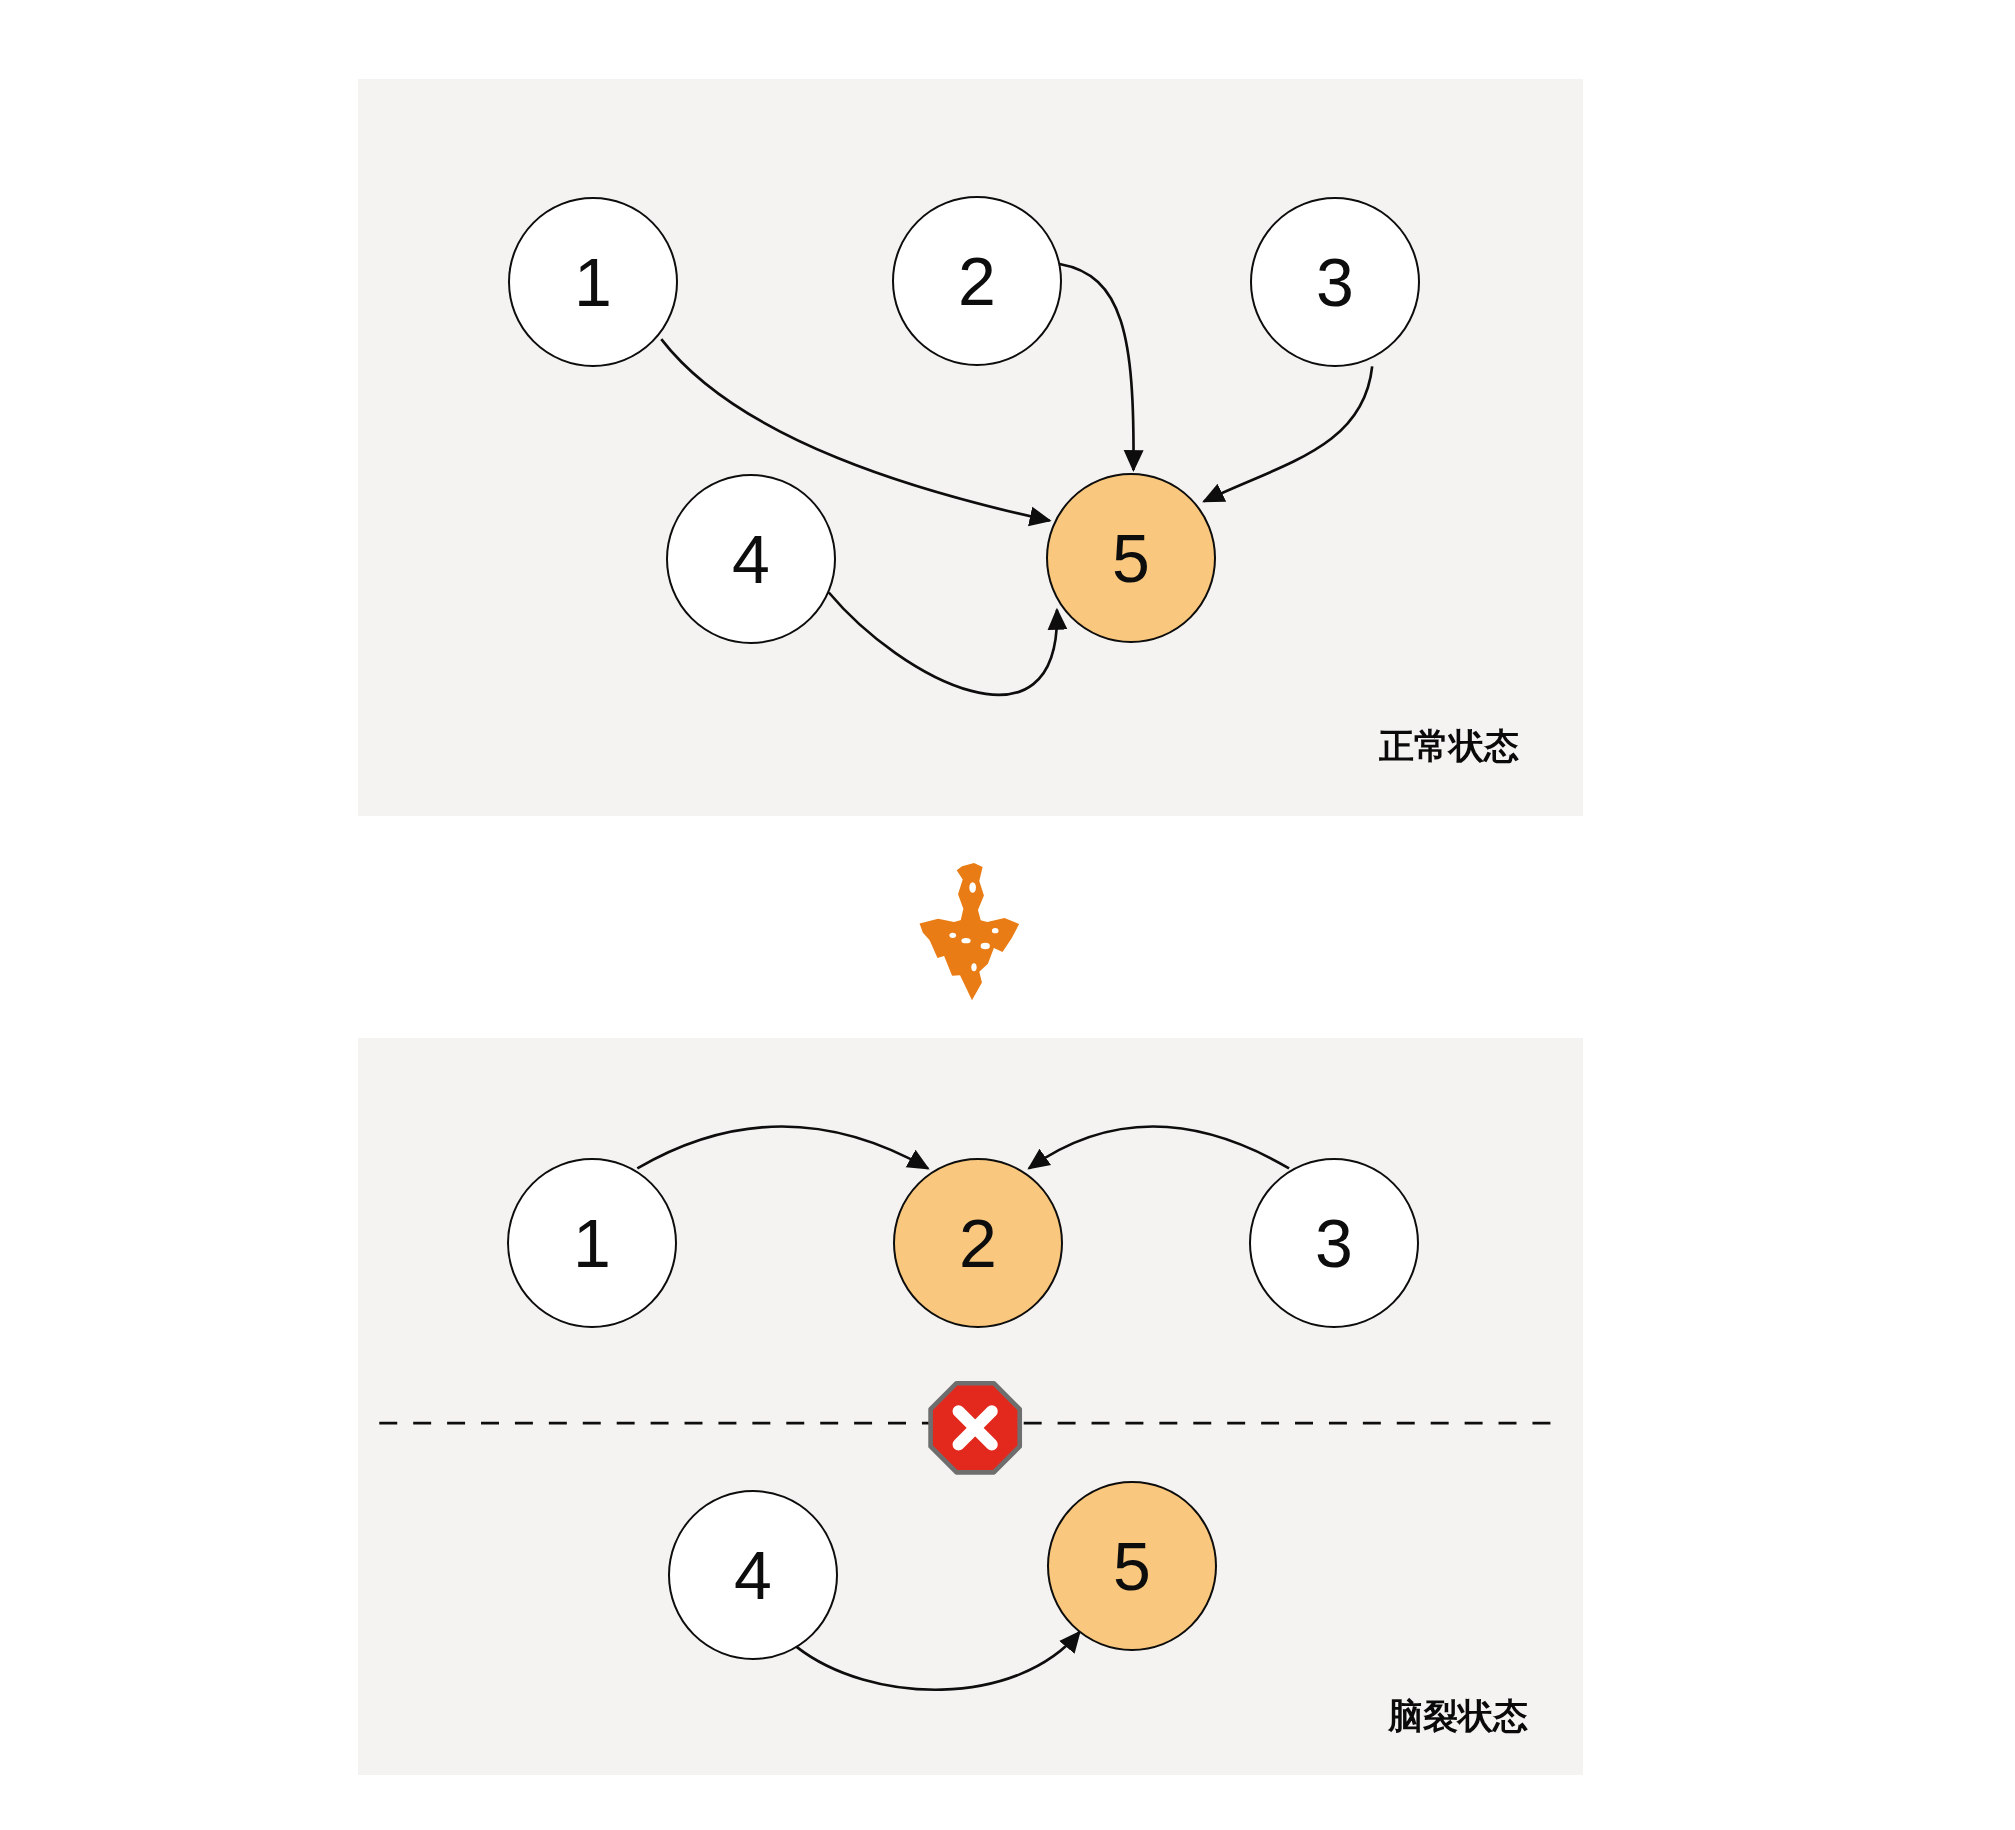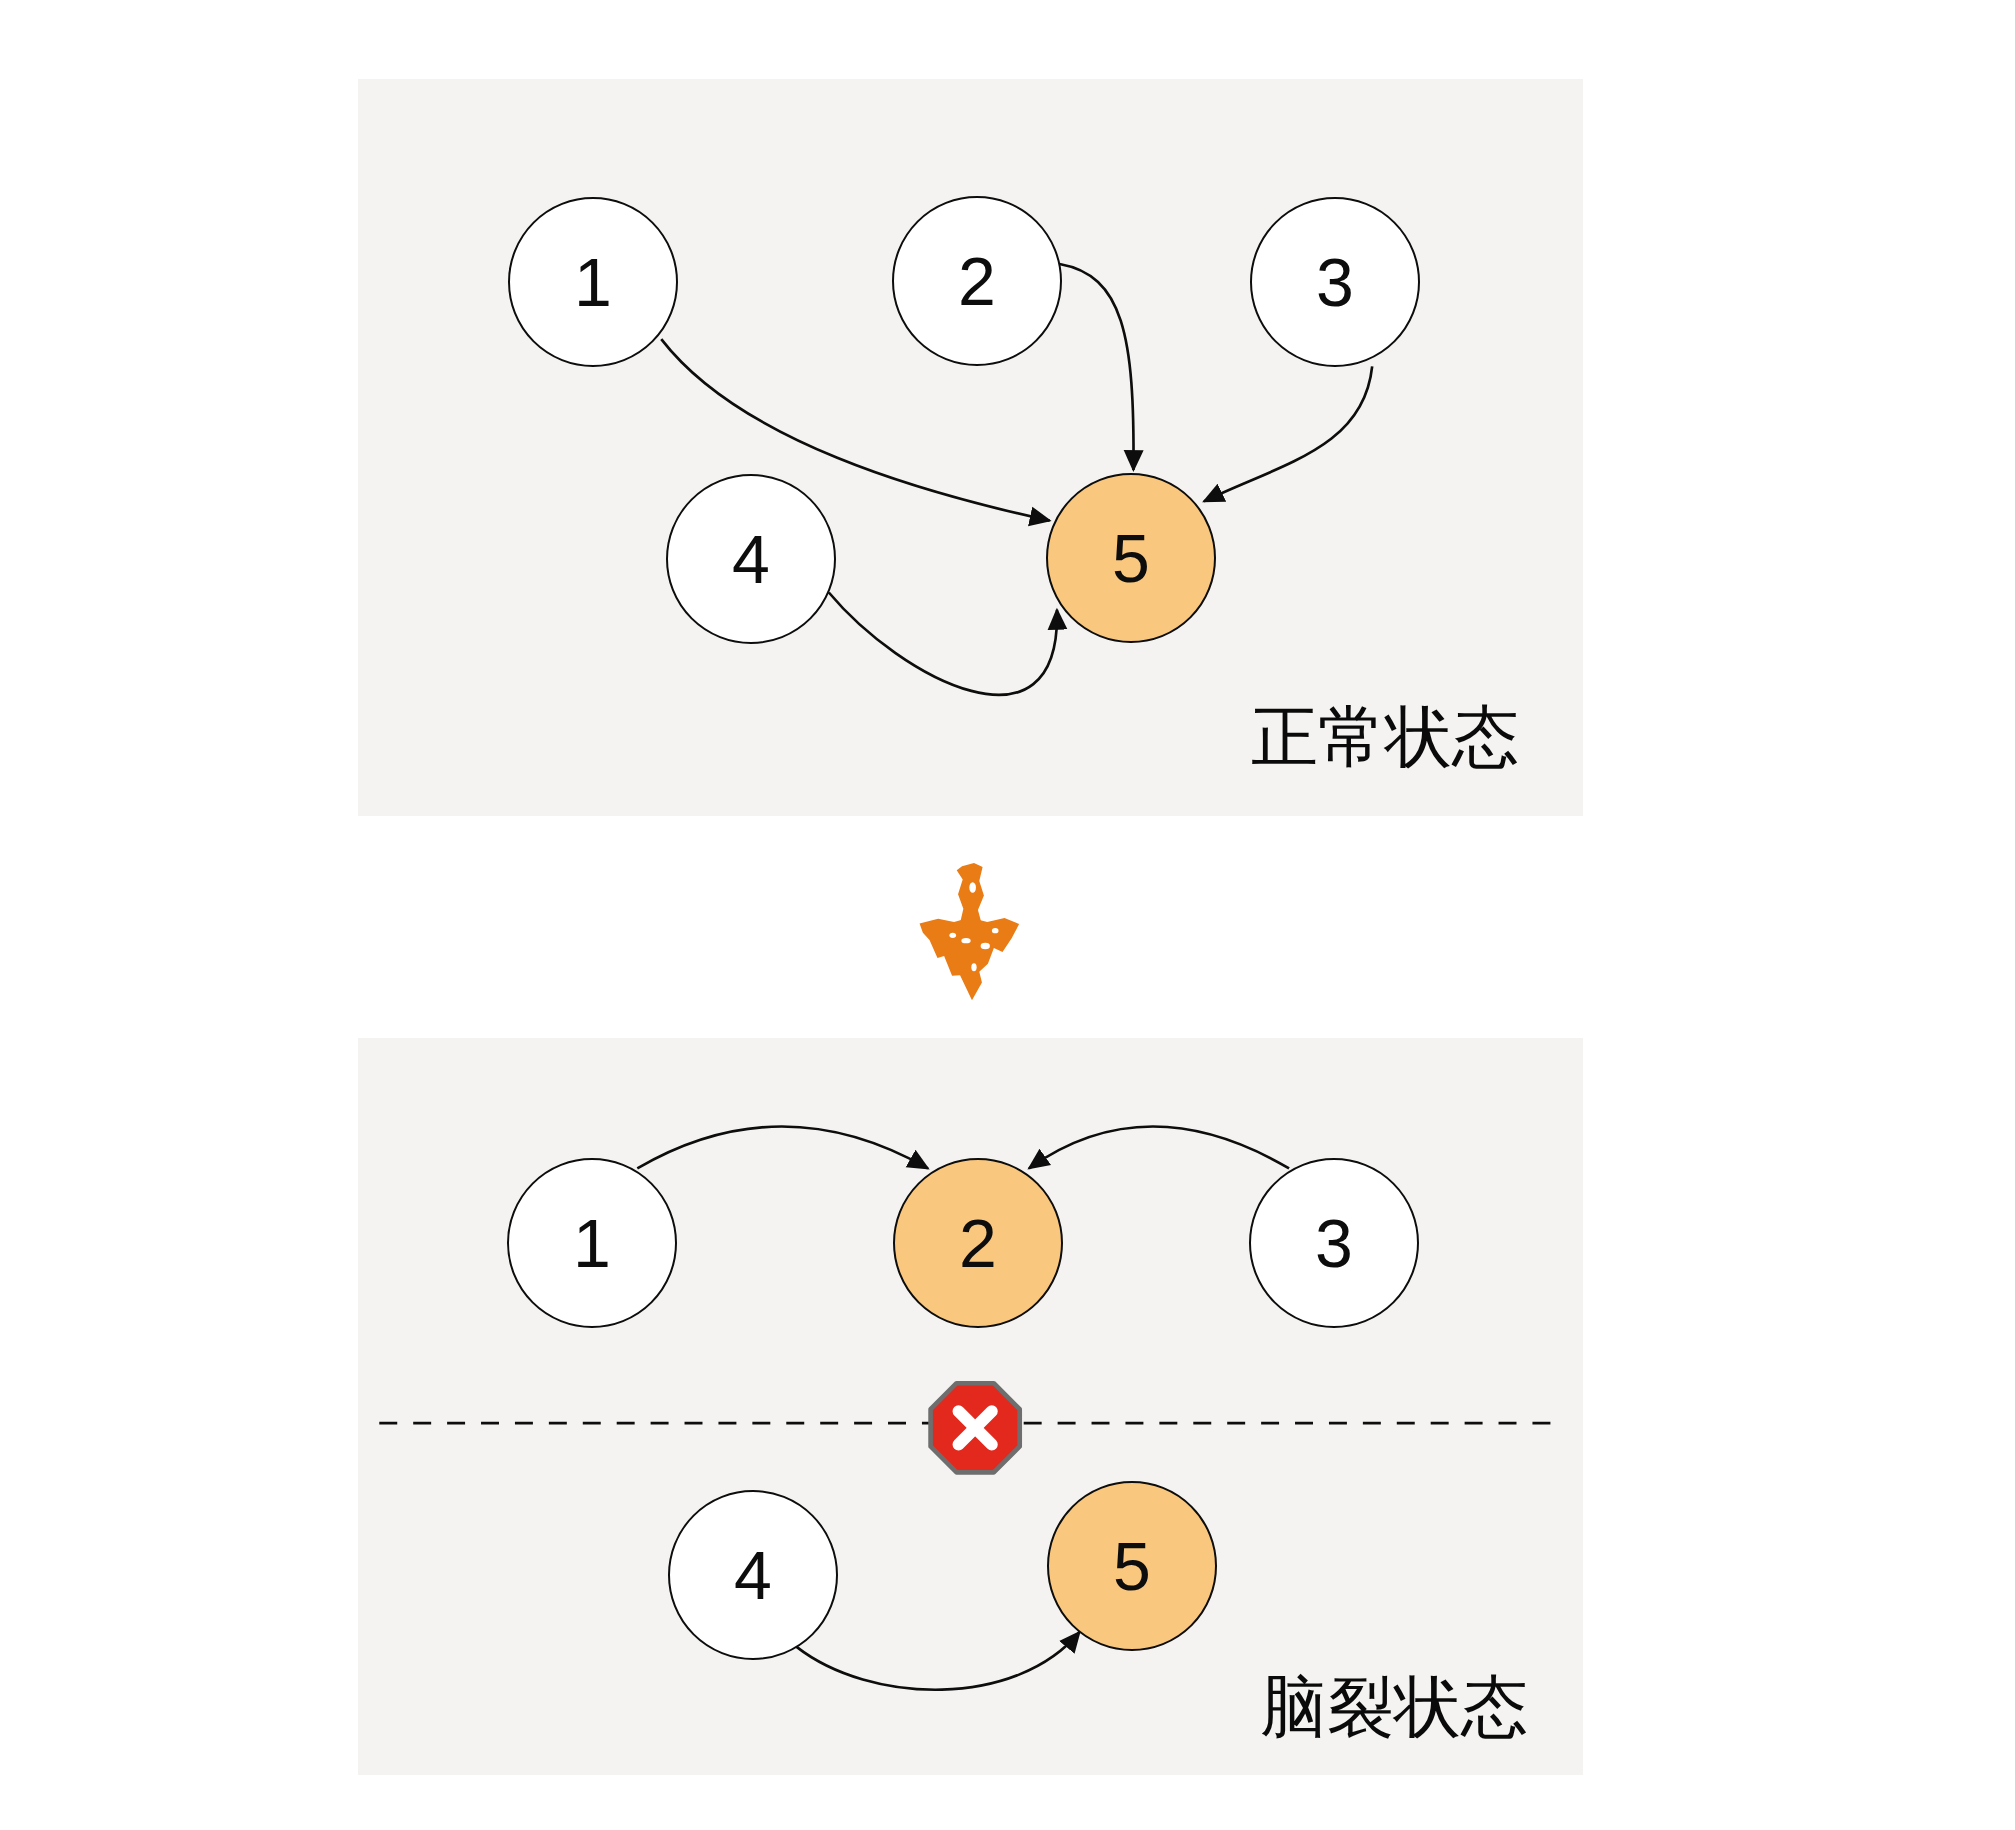--- a/index.html
+++ b/index.html
@@ -18,22 +18,22 @@
   .edges{position:absolute;left:0;top:0;width:1225px;height:737px;}
   .node{
     position:absolute;width:170px;height:170px;box-sizing:border-box;
     border:2.7px solid #0d0d0d;border-radius:50%;
     background:#ffffff;
     display:flex;align-items:center;justify-content:center;
     font-size:68px;line-height:1;color:#0d0d0d;
   }
   .node.hl{background:#f9c77d;}
   .caption{
-    position:absolute;font-size:67px;line-height:1.18;font-weight:400;
-    color:#0a0a0a;white-space:nowrap;
+    position:absolute;font-size:35px;line-height:1.18;font-weight:700;
+    color:#0a0a0a;white-space:nowrap;margin-top:28px;
   }
   #caption-normal{right:64px;top:618px;}
   #caption-split{right:55px;top:629px;}
   .transition-arrow{position:absolute;left:914px;top:861px;}
   svg{display:block;}
 </style>
 </head>
 <body>
 
 <div>

